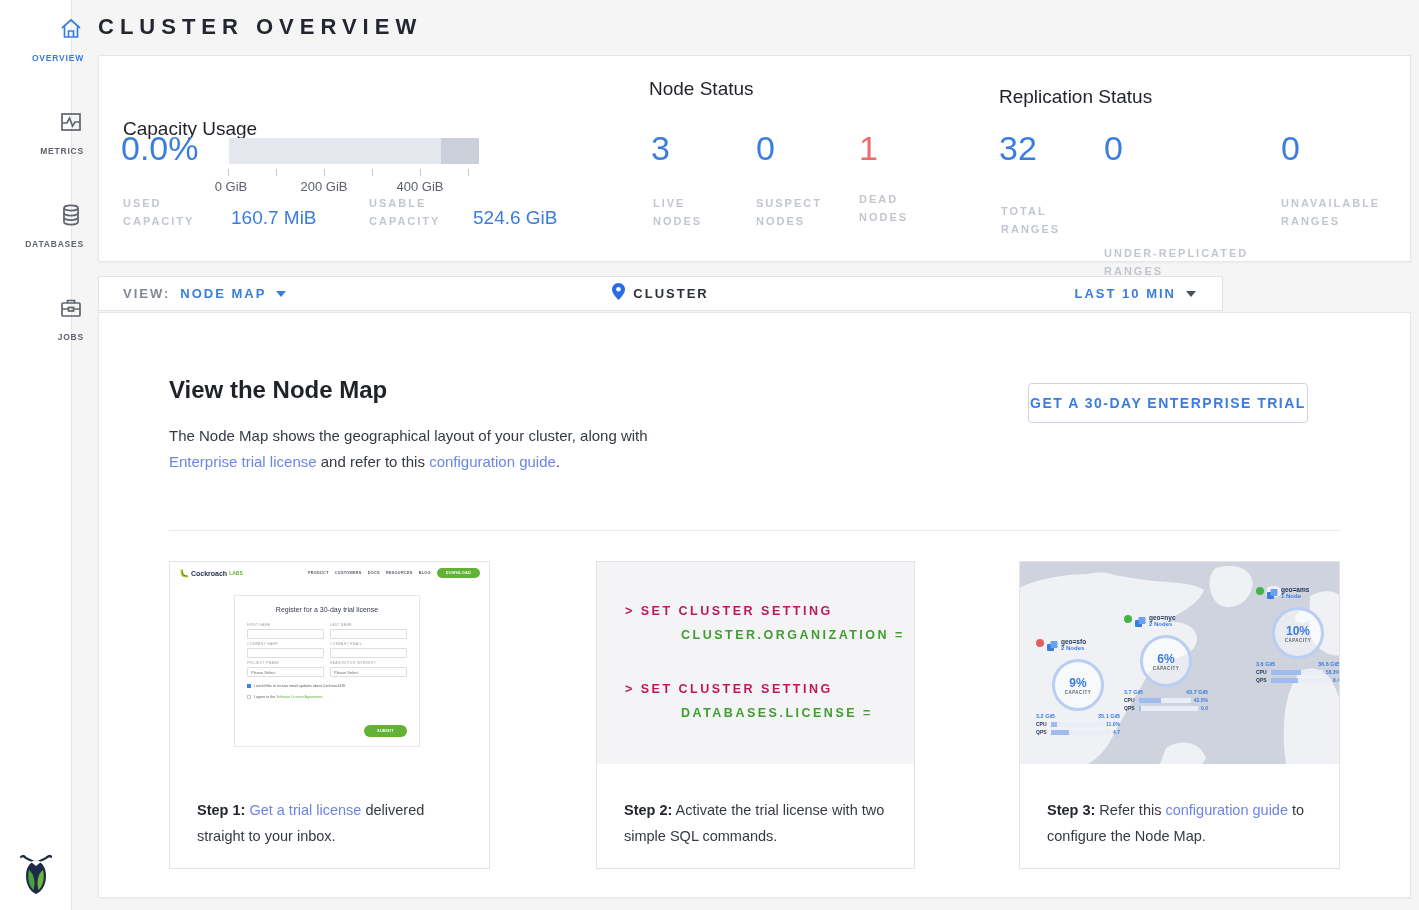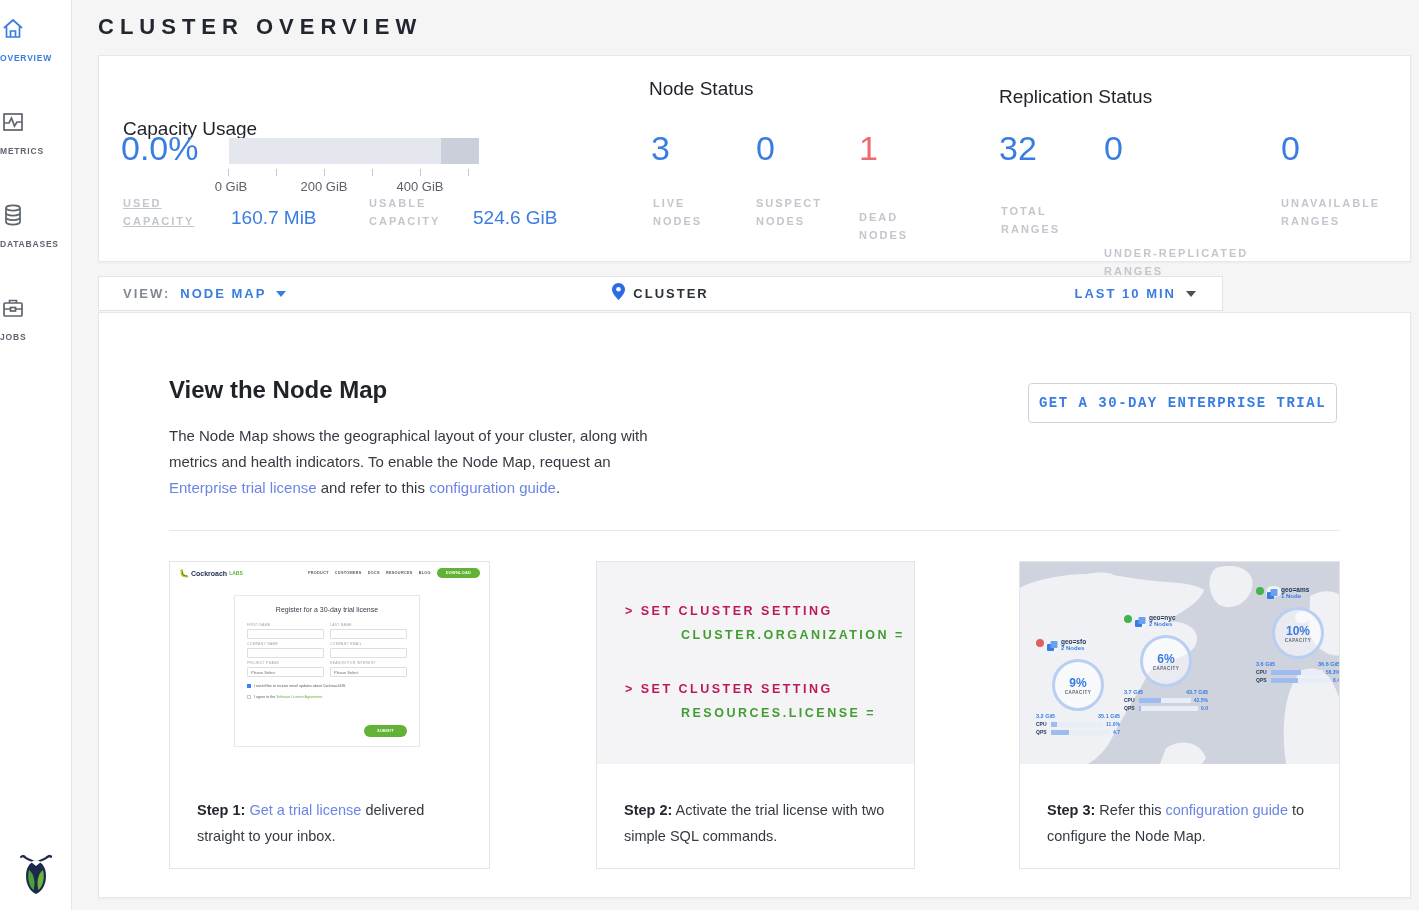--- a/index.html
+++ b/index.html
@@ -1,21 +1,21 @@
 <!DOCTYPE html>
 <html><head>
 <meta charset="utf-8">
 <style>
   * { margin:0; padding:0; box-sizing:border-box; }
   html,body { width:1419px; height:910px; background:#f5f5f6; font-family:"Liberation Sans",sans-serif; overflow:hidden; }
   #app { position:relative; width:1419px; height:910px; }
 
   
   .sidebar { position:absolute; left:0; top:0; width:72px; height:910px; background:#fff; border-right:1px solid #e5e5e7; }
-  .side-item { width:84px; padding:14px 0 10px; display:flex; flex-direction:column; align-items:flex-start; gap:7px; cursor:pointer; margin-bottom:22px; }
+  .side-item { width:84px; padding:14px 0 10px; display:flex; flex-direction:column; align-items:flex-end; gap:7px; cursor:pointer; margin-bottom:22px; }
   .side-item .lbl { font-size:8.5px; letter-spacing:.8px; color:#5f646e; font-weight:bold; }
   .side-item.active .lbl { color:#3a7de1; }
   .side-item svg { stroke:#5f646e; }
   .side-item.active svg { stroke:#3a7de1; }
   .side-logo { position:absolute; left:0; bottom:14px; width:72px; display:flex; justify-content:center; }
 
   
   .page-title { position:absolute; left:98px; top:14px; font-size:22px; font-weight:600; letter-spacing:6px; color:#22262e; }
 
   
@@ -41,21 +41,21 @@
   .vb-center { position:absolute; left:0; right:0; display:flex; justify-content:center; align-items:center; gap:8px; }
   .vb-crumb { font-size:13px; letter-spacing:2px; color:#2c3138; font-weight:bold; }
   .vb-right { position:absolute; right:26px; display:flex; align-items:center; gap:10px; cursor:pointer; }
   .vb-time { font-size:13px; letter-spacing:2px; color:#3a7de1; font-weight:bold; }
 
   
   .main-panel { position:absolute; left:98px; top:312px; width:1313px; height:586px; background:#fff; border:1px solid #e7e7e9; box-shadow:0 1px 2px rgba(0,0,0,.04); }
   .promo-title { position:absolute; left:70px; top:63px; font-size:24px; font-weight:700; color:#1f2228; }
   .promo-desc { position:absolute; left:70px; top:110px; font-size:15px; line-height:26px; color:#353a42; }
   a.link { color:#6b85e4; text-decoration:none; cursor:pointer; }
-  .trial-btn { position:absolute; left:929px; top:70px; width:309px; height:40px; background:#fff; border:1px solid #ccd4e2; border-radius:4px; font-family:Liberation Mono, monospace; font-size:14px; letter-spacing:1.5px; color:#3a7de1; font-weight:bold; cursor:pointer; }
+  .trial-btn { position:absolute; left:929px; top:70px; width:280px; height:40px; background:#fff; border:1px solid #ccd4e2; border-radius:4px; font-family:Liberation Sans, sans-serif; font-size:14px; letter-spacing:1.5px; color:#3a7de1; font-weight:bold; cursor:pointer; }
   .divider { position:absolute; left:70px; top:217px; width:1171px; height:1px; background:#e8e8ea; }
 
   .step-card { position:absolute; top:248px; height:308px; background:#fff; border:1px solid #e4e4e6; }
   .card1 { left:70px; width:321px; }
   .card2 { left:497px; width:319px; }
   .card3 { left:920px; width:321px; }
   .caption { position:absolute; left:27px; right:22px; top:235px; font-size:14.5px; line-height:26px; color:#353a42; }
   .caption b { color:#24272e; }
 
   
@@ -180,40 +180,40 @@
     <div class="tick" style="left:129px;"></div>
     <div class="tick" style="left:177px;"></div>
     <div class="tick" style="left:225px;"></div>
     <div class="tick" style="left:273px;"></div>
     <div class="tick" style="left:321px;"></div>
     <div class="tick" style="left:369px;"></div>
     <div class="tick-lbl" style="left:132px;">0 GiB</div>
     <div class="tick-lbl" style="left:225px;">200 GiB</div>
     <div class="tick-lbl" style="left:321px;text-align:right;">400 GiB</div>
 
-    <div class="stat-label" style="left:24px; top:138px;text-decoration:underline;">
+    <div class="stat-label" style="left:24px; top:138px;">
       <span>USED</span><br><span>CAPACITY</span>
     </div>
     <div class="mid-stat" style="left:132px; top:151px;">160.7 MiB</div>
     <div class="stat-label" style="left:270px; top:138px;">
       <span>USABLE</span><br><span>CAPACITY</span>
     </div>
     <div class="mid-stat" style="left:374px; top:151px;">524.6 GiB</div>
 
     <div class="sec-title" style="left:550px; top:22px;">Node Status</div>
     <div class="big-stat" style="left:552px; top:73px;">3</div>
     <div class="stat-label" style="left:554px; top:138px;">
       <span>LIVE</span><br><span>NODES</span>
     </div>
     <div class="big-stat" style="left:657px; top:73px;">0</div>
     <div class="stat-label" style="left:657px; top:138px;">
       <span>SUSPECT</span><br><span>NODES</span>
     </div>
     <div class="big-stat red" style="left:760px; top:73px;">1</div>
-    <div class="stat-label" style="left:760px; top:152px;">
+    <div class="stat-label" style="left:760px; top:134px;">
       <span>DEAD</span><br><span>NODES</span>
     </div>
 
     <div class="sec-title" style="left:900px; top:30px;">Replication Status</div>
     <div class="big-stat" style="left:900px; top:73px;">32</div>
     <div class="stat-label" style="left:902px; top:138px;margin-top:8px;">
       <span>TOTAL</span><br><span>RANGES</span>
     </div>
     <div class="big-stat" style="left:1005px; top:73px;">0</div>
     <div class="stat-label" style="left:1005px; top:140px;margin-top:48px;">
@@ -244,21 +244,20 @@
       <span class="vb-time">LAST 10 MIN</span>
       <span class="caret dark"></span>
     </div>
   </div>
 
   <div class="main-panel">
 
     <div class="promo-title">View the Node Map</div>
     <div class="promo-desc">
       <div>The Node Map shows the geographical layout of your cluster, along with</div>
-      <div>metrics and health indicators. To enable the Node Map, request an</div>
       <div>
         <a class="link">Enterprise trial license</a><span> and refer to this </span><a class="link">configuration guide</a><span>.</span>
       </div>
     </div>
     <button class="trial-btn">GET A 30-DAY ENTERPRISE TRIAL</button>
     <div class="divider"></div>
 
     <div class="step-card card1">
       <div class="mini-site">
         <div class="ms-nav">
@@ -310,21 +309,21 @@
       <div class="caption">
         <b>Step 1:</b>&nbsp;<a class="link">Get a trial license</a><span> delivered straight to your inbox.</span>
       </div>
     </div>
 
     <div class="step-card card2">
       <div class="code-block">
         <div class="code-line" style="top:42px;">&gt; SET CLUSTER SETTING</div>
         <div class="code-arg" style="top:66px;">CLUSTER.ORGANIZATION =</div>
         <div class="code-line" style="top:120px;">&gt; SET CLUSTER SETTING</div>
-        <div class="code-arg" style="top:144px;">RESOURCES.LICENSE =</div>
+        <div class="code-arg" style="top:144px;">DATABASES.LICENSE =</div>
       </div>
       <div class="caption">
         <b>Step 2:</b><span> Activate the trial license with two simple SQL commands.</span>
       </div>
     </div>
 
     <div class="step-card card3">
       <div class="map-area">
         <svg width="319" height="202" viewBox="0 0 319 202" style="position:absolute;left:0;top:0;">
           <rect width="319" height="202" fill="#ced3de"></rect>

